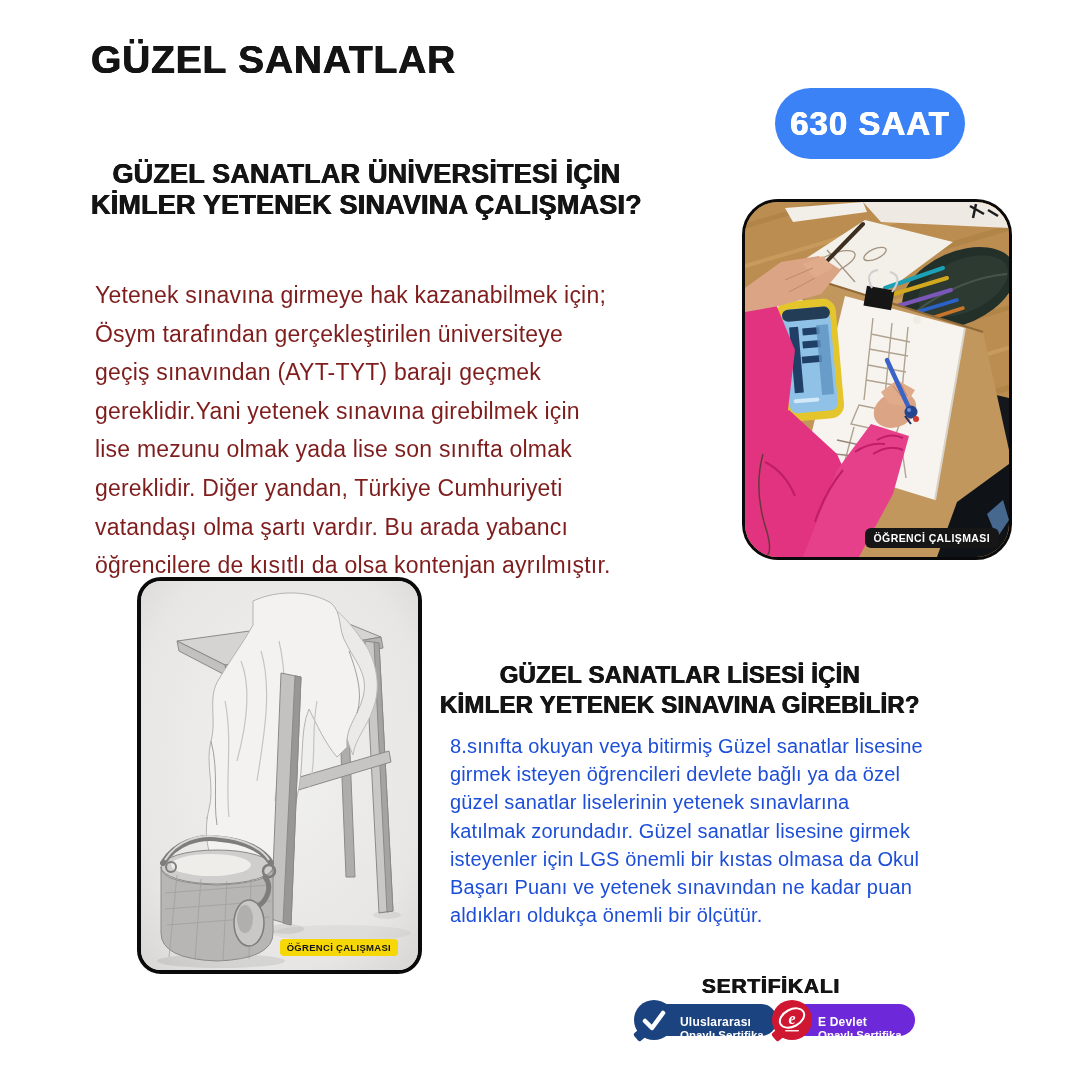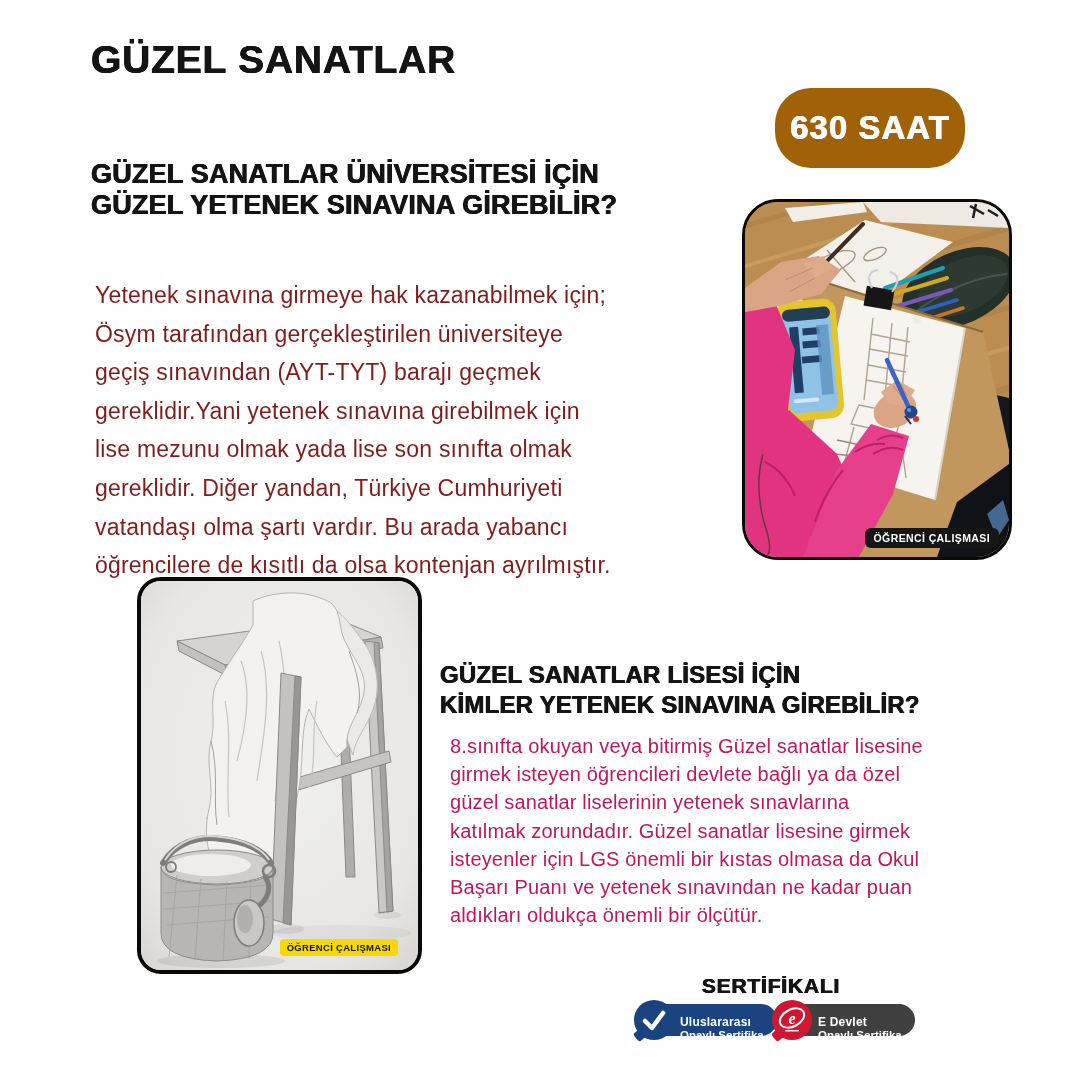--- a/index.html
+++ b/index.html
@@ -1,75 +1,75 @@
 <!DOCTYPE html>
 <html><head>
 <meta charset="utf-8">
 <style>
   html,body{margin:0;padding:0;background:#fff;}
   .page{position:relative;width:1080px;height:1080px;background:#ffffff;overflow:hidden;
         font-family:"Liberation Sans",sans-serif;color:#141414;}
   .abs{position:absolute;}
   .pre{white-space:pre-line;}
-  .display{font-weight:700;text-shadow:0.45px 0 currentColor,-0.45px 0 currentColor;}
+  .display{font-weight:700;text-shadow:0.45px 0 currentColor,-0.45px 0 currentColor;text-align:center;}
 
   .title{left:91px;top:38px;font-size:39px;letter-spacing:.8px;color:#141414;}
   .subtitle{left:92px;top:88px;font-size:17.5px;font-weight:700;color:#a92023;letter-spacing:.2px;}
 
-  .hours-badge{left:775px;top:88px;width:190px;height:80px;border-radius:36px;background:#a16207;
+  .hours-badge{left:775px;top:88px;width:190px;height:71px;border-radius:36px;background:#3b82f6;
         color:#ffffff;display:flex;align-items:center;justify-content:center;
         font-size:33px;letter-spacing:1px;}
 
   .h-uni{left:91px;top:159px;font-size:27px;line-height:31px;letter-spacing:.2px;}
   .p-uni{left:95px;top:276px;width:580px;font-size:23px;line-height:38.6px;color:#7f1d1d;letter-spacing:.2px;}
 
   .photo-card{left:742px;top:199px;width:264px;height:355px;border-radius:36px;border:3px solid #0a0a0a;
         overflow:hidden;background:#bb8d50;}
   .photo-card svg{display:block;width:100%;height:100%;}
   .photo-caption{right:10px;bottom:9px;background:#161616;color:#fff;font-size:10.5px;font-weight:700;
         padding:4px 9px;border-radius:6px;letter-spacing:.4px;}
 
   .draw-card{left:137px;top:577px;width:277px;height:389px;border-radius:24px;border:4px solid #0a0a0a;
         overflow:hidden;background:#e9e8e6;}
   .draw-card svg{display:block;width:100%;height:100%;}
   .draw-caption{right:20px;bottom:14px;background:#f6d708;color:#141414;font-size:9.5px;font-weight:700;
         padding:3px 7px;border-radius:4px;letter-spacing:.3px;}
 
   .h-hs{left:440px;top:660px;font-size:24px;line-height:30px;letter-spacing:.2px;}
-  .p-hs{left:450px;top:732px;width:545px;font-size:20px;line-height:28.2px;color:#be185d;letter-spacing:.15px;}
+  .p-hs{left:450px;top:732px;width:545px;font-size:20px;line-height:28.2px;color:#1d4ed8;letter-spacing:.15px;}
 
   .cert-h{left:646px;top:974px;width:250px;text-align:center;font-size:21px;letter-spacing:.8px;}
 
   .cert-badge{position:absolute;display:flex;top:1000px;}
   .cert-badge.blue{left:634px;}
   .cert-badge.red{left:772px;}
   .badge-circle{position:relative;width:40px;height:40px;border-radius:50%;z-index:2;
         display:flex;align-items:center;justify-content:center;}
   .badge-circle.c-blue{background:#1b4380;}
   .badge-circle.c-red{background:#d01731;}
   .badge-circle::after{content:"";position:absolute;left:1px;bottom:0;width:10px;height:10px;
         background:inherit;border-radius:2px;transform:rotate(50deg);z-index:-1;}
   .badge-pill{margin-left:-22px;margin-top:4px;height:32px;border-radius:16px;color:#fff;
         padding:18px 13px 0 28px;box-sizing:border-box;display:flex;flex-direction:column;justify-content:center;}
   .badge-pill.c-blue{background:#1b4380;}
-  .badge-pill.c-red{background:#404040;}
+  .badge-pill.c-red{background:#6d28d9;}
   .badge-title{font-size:12px;font-weight:700;line-height:13px;letter-spacing:.2px;}
   .badge-sub{font-size:11.5px;font-weight:700;line-height:13px;}
 </style>
 </head>
 <body>
 
 <div class="page">
 
   <div class="abs title display">GÜZEL SANATLAR</div>
 
   <div class="abs hours-badge display">630 SAAT</div>
 
   <div class="abs h-uni pre display">GÜZEL SANATLAR ÜNİVERSİTESİ İÇİN
-GÜZEL YETENEK SINAVINA GİREBİLİR?</div>
+KİMLER YETENEK SINAVINA ÇALIŞMASI?</div>
   <div class="abs p-uni pre">Yetenek sınavına girmeye hak kazanabilmek için;
 Ösym tarafından gerçekleştirilen üniversiteye
 geçiş sınavından (AYT-TYT) barajı geçmek
 gereklidir.Yani yetenek sınavına girebilmek için
 lise mezunu olmak yada lise son sınıfta olmak
 gereklidir. Diğer yandan, Türkiye Cumhuriyeti
 vatandaşı olma şartı vardır. Bu arada yabancı
 öğrencilere de kısıtlı da olsa kontenjan ayrılmıştır.</div>
 
   <div class="abs photo-card">

